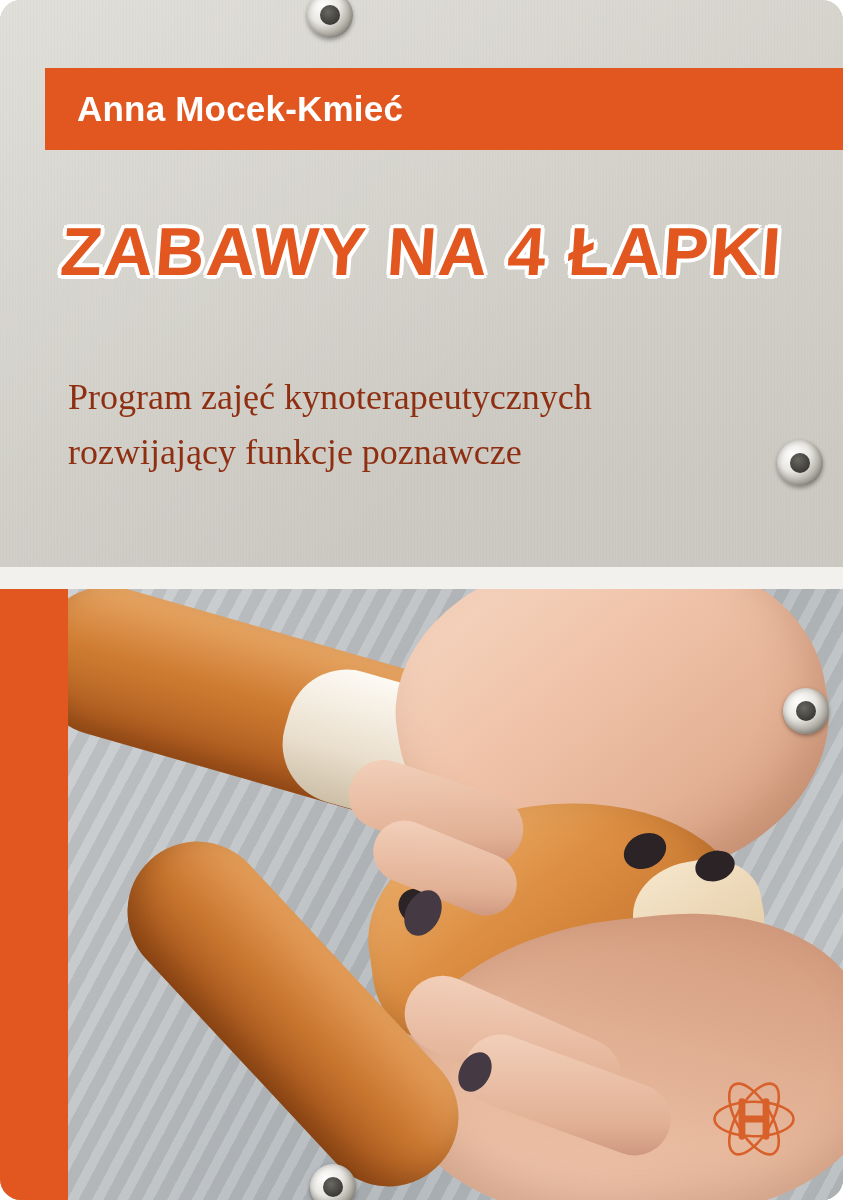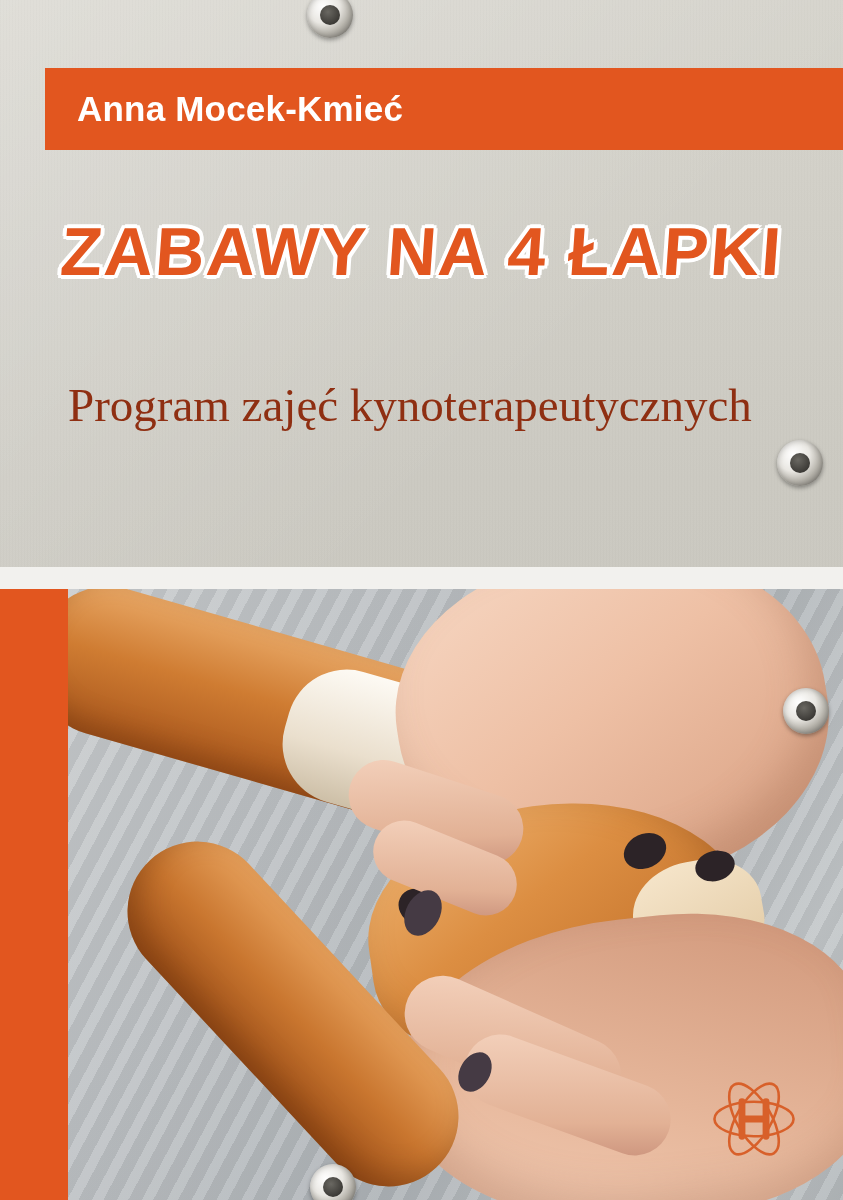--- a/index.html
+++ b/index.html
@@ -9,20 +9,21 @@
   }
   body {
     font-family: "Liberation Sans", sans-serif;
   }
   .cover {
     position: relative;
     width: 843px;
     height: 1200px;
     overflow: hidden;
     background: #cdcac3;
+    border-radius: 21px;
   }
 
   
   .board {
     position: absolute;
     inset: 0;
     background:
       linear-gradient(135deg, rgba(255,255,255,0.25) 0%, rgba(255,255,255,0) 45%),
       linear-gradient(180deg, #d6d4cc 0%, #cbc9c1 40%, #c6c4bb 100%);
   }
@@ -84,21 +85,21 @@
   }
 
   
   .subtitle {
     position: absolute;
     left: 68px;
     top: 370px;
     width: 700px;
     color: #8f2f12;
     font-family: "Liberation Serif", serif;
-    font-size: 47px;
+    font-size: 36px;
     line-height: 1.52;
   }
   .subtitle div {
     white-space: nowrap;
   }
 
   
   .separator {
     position: absolute;
     left: 0;
@@ -289,20 +290,21 @@
   <div class="author-band">
     <div class="author-name">Anna Mocek-Kmieć</div>
   </div>
 
   <div class="title-wrap">
     <span class="title">ZABAWY NA 4 ŁAPKI</span>
   </div>
 
   <div class="subtitle">
     <div>Program zajęć kynoterapeutycznych</div>
+    <div>rozwijający funkcje poznawcze</div>
   </div>
 
   <div class="separator"></div>
   <div class="side-bar"></div>
 
   <div class="photo">
     <div class="photo-bg"></div>
     <div class="leg"></div>
     <div class="leg-white"></div>
     <div class="hand-top"></div>

